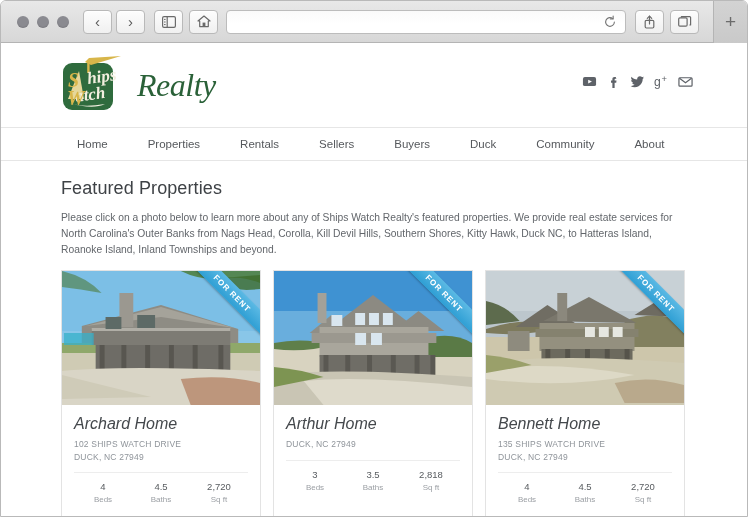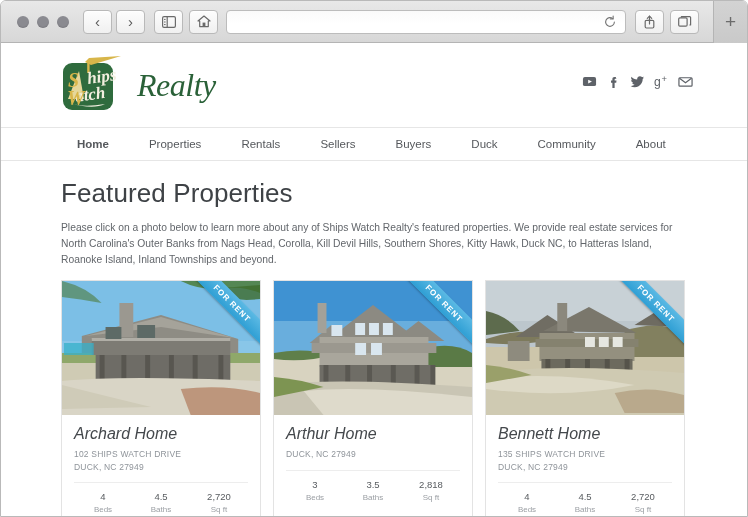--- a/index.html
+++ b/index.html
@@ -119,26 +119,26 @@
     border-top: 1px solid #e6e6e6;
     border-bottom: 1px solid #e6e6e6;
     height: 34px;
     display: flex; align-items: center;
     padding-left: 58px;
   }
   .nav a {
     color: #55585c; font-size: 11.5px; text-decoration: none;
     padding: 0 20px; display: inline-block;
   }
-  .nav a:first-child { padding-left: 18px; font-weight: bold; }
+  .nav a:first-child { padding-left: 18px; }
 
   
   .content { padding: 0 54px 0 58px; }
   .page-title {
-    font-size: 26px; font-weight: 400; color: #3e4246;
+    font-size: 18px; font-weight: 400; color: #3e4246;
     margin: 17px 0 11px 2px; letter-spacing: .1px;
   }
   .intro {
     font-size: 10.3px; line-height: 1.55; color: #62666b;
     margin: 0 0 12px 2px; max-width: 640px;
   }
 
   
   .grid {
     display: grid;

